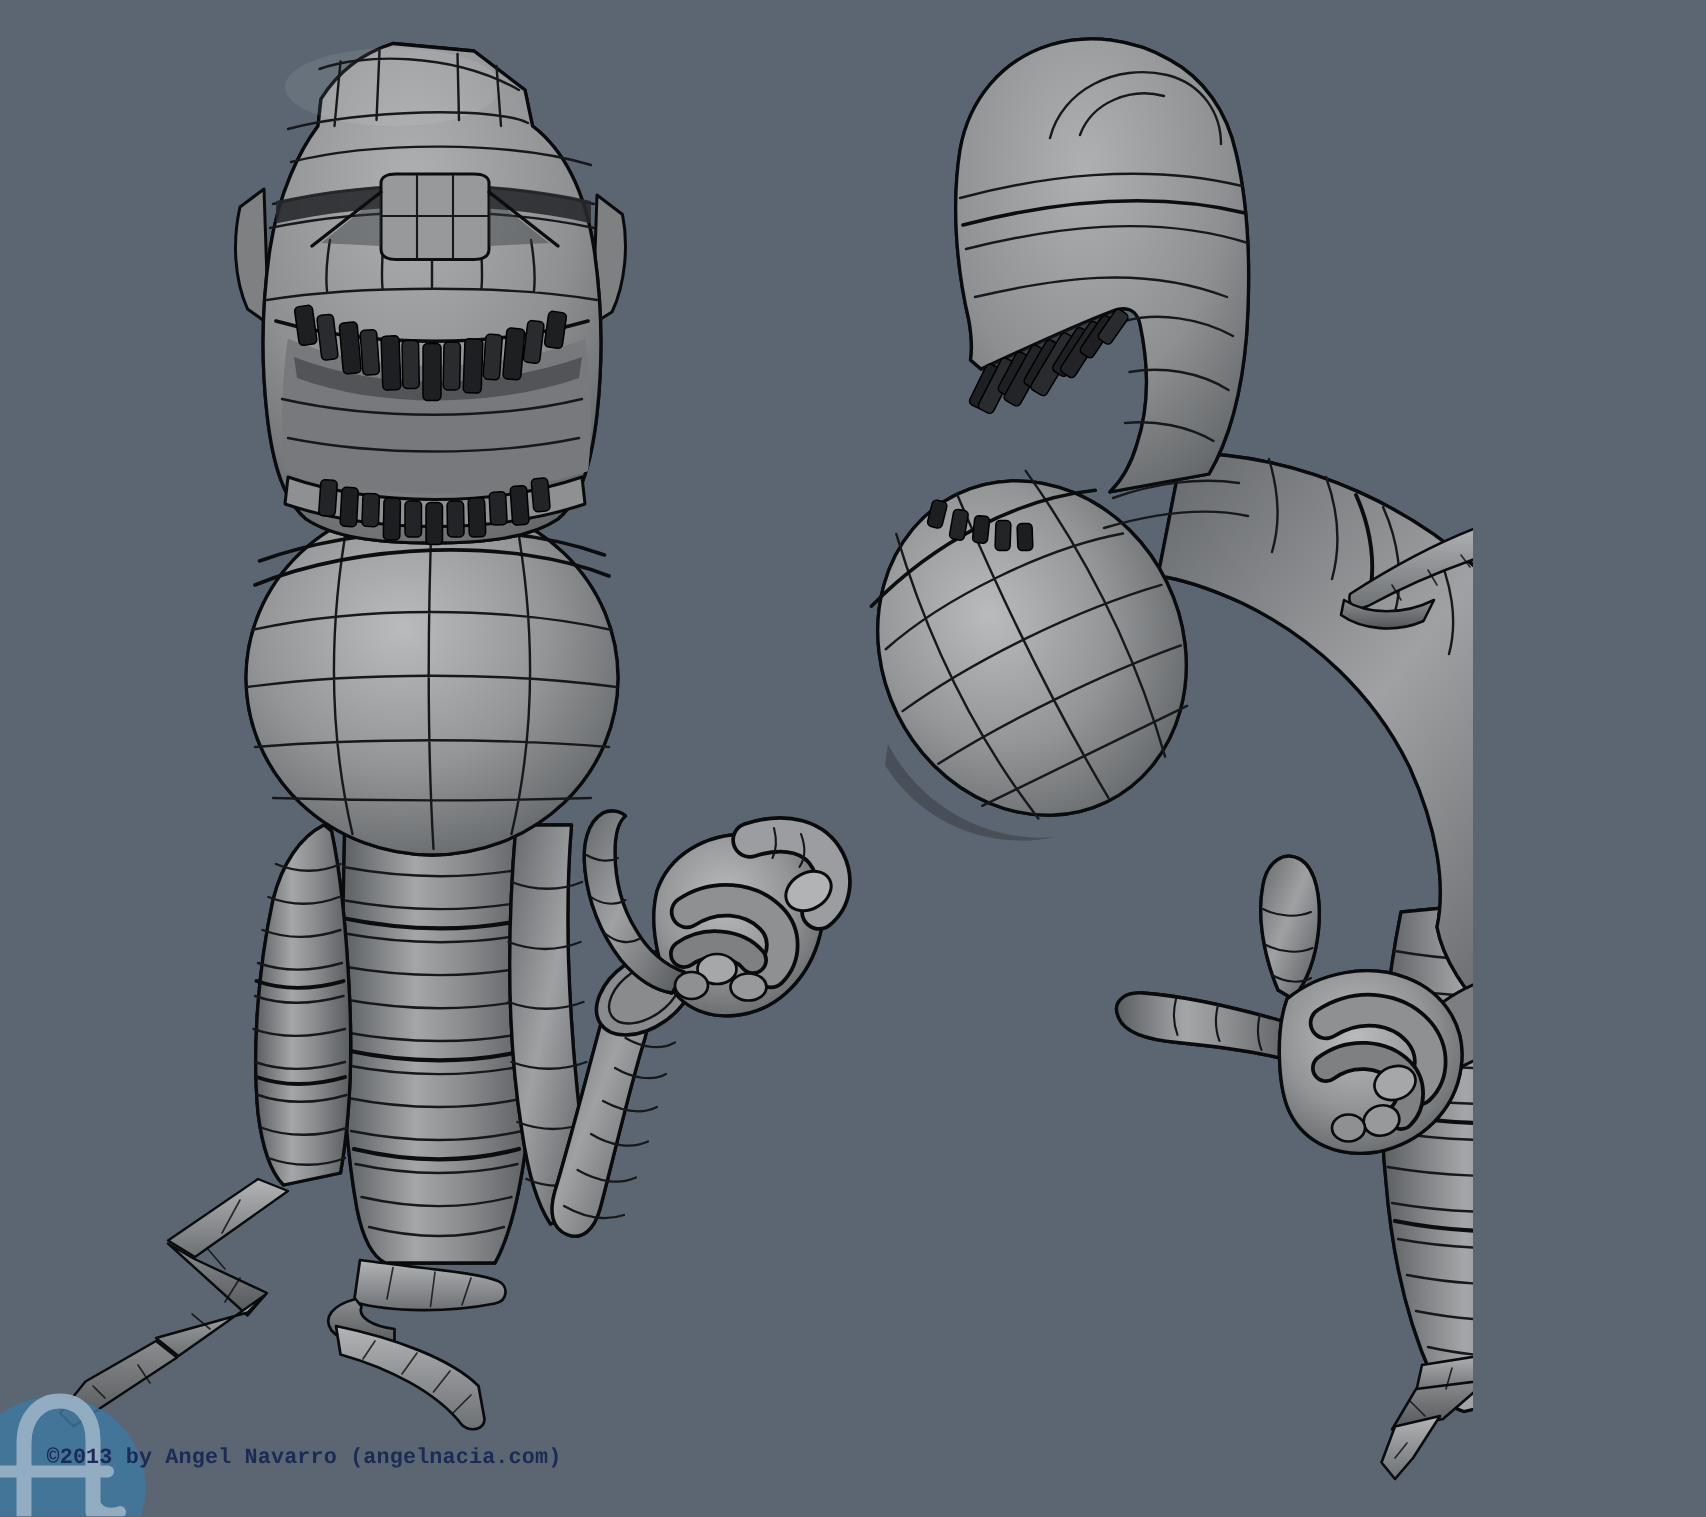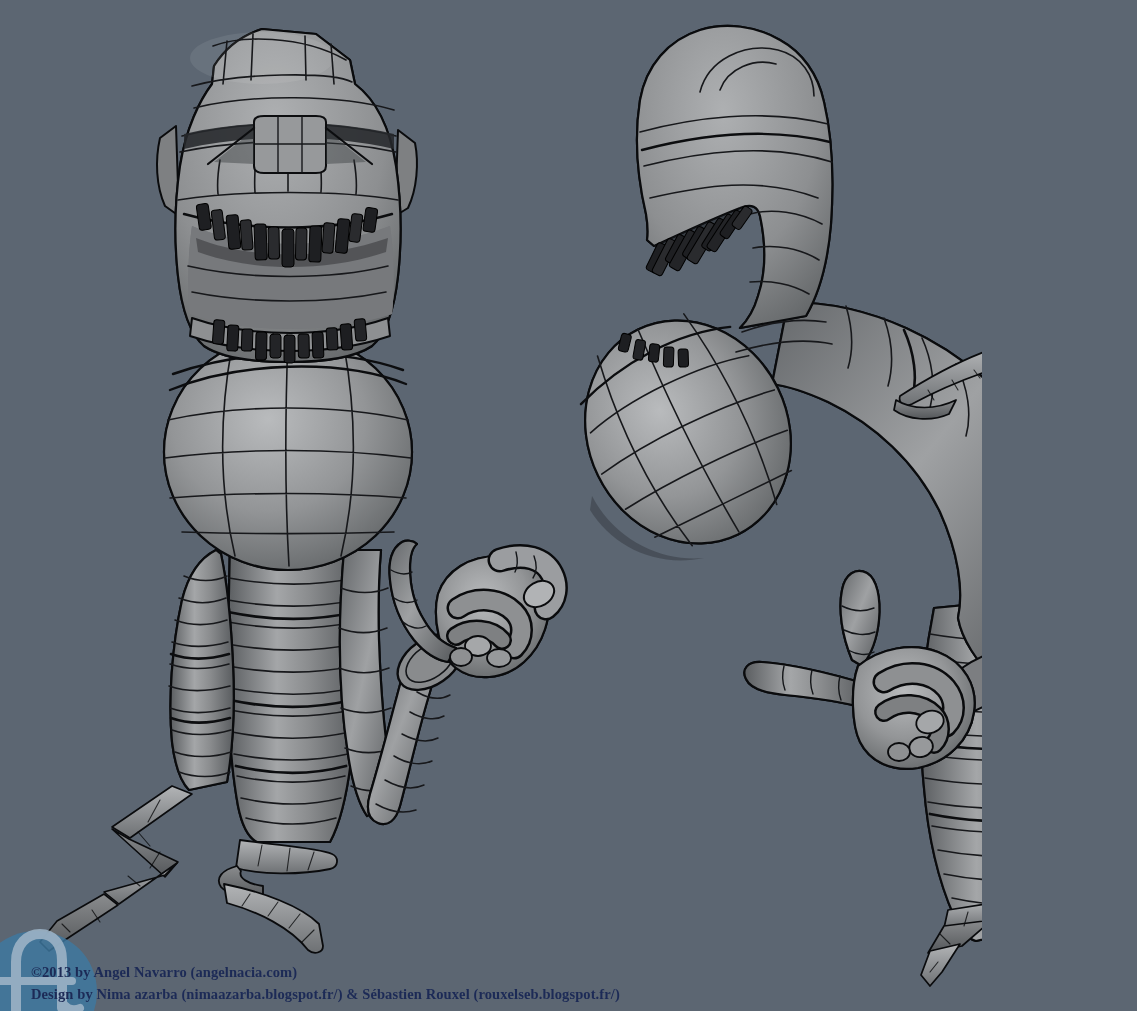--- a/index.html
+++ b/index.html
@@ -1,21 +1,21 @@
 <!DOCTYPE html>
 <html style="--background: #5c6672; --credit-text: #1c2a56; --wireframe: #121316; --model-light: #b7b9bb; --model-mid: #8f9193; --model-dark: #55585b; --teeth: #202124; --logo-circle: #3e79a1; --logo-glyph: #9cb3c6;"><head>
 <meta charset="utf-8">
 <style>
   :root{
     --background:#5c6672; --credit-text:#1c2a56; --wireframe:#121316;
     --logo-circle:#3e79a1; --logo-glyph:#9cb3c6;
   }
   html,body{margin:0;padding:0;background:var(--background);}
   .canvas{position:relative;width:982px;height:1011px;background:var(--background);overflow:hidden;
-          font-family:Liberation Serif, serif;}
+          font-family:Liberation Mono, monospace;}
   .artwork{position:absolute;left:0;top:0;}
   .credits{position:absolute;left:31px;top:961px;color:var(--credit-text);
            font-size:14.5px;line-height:22px;font-weight:600;letter-spacing:.1px;white-space:nowrap;}
   .credits div{height:22px;}
 </style>
 </head>
 <body>
 
 <div class="canvas">
 <svg class="artwork" width="1137" height="1011" viewBox="0 0 1137 1011">
@@ -309,15 +309,14 @@
     <g style="stroke:var(--logo-glyph)" fill="none" opacity=".9" stroke-linecap="round">
       <path d="M16 1011 V962 C16 944 27 934 40 934 C53 934 62 944 62 960 V1008" stroke-width="10"></path>
       <path d="M-4 981 H72" stroke-width="8"></path>
       <path d="M62 1000 C64 1008 72 1011 80 1008" stroke-width="8"></path>
     </g>
   </g>
 </svg>
 
 <div class="credits">
   <div>©2013 by Angel Navarro (angelnacia.com)</div>
-  <div>Design by Nima azarba (nimaazarba.blogspot.fr/) &amp; Sébastien Rouxel (rouxelseb.blogspot.fr/)</div>
 </div>
 </div>
 
 </body></html>

